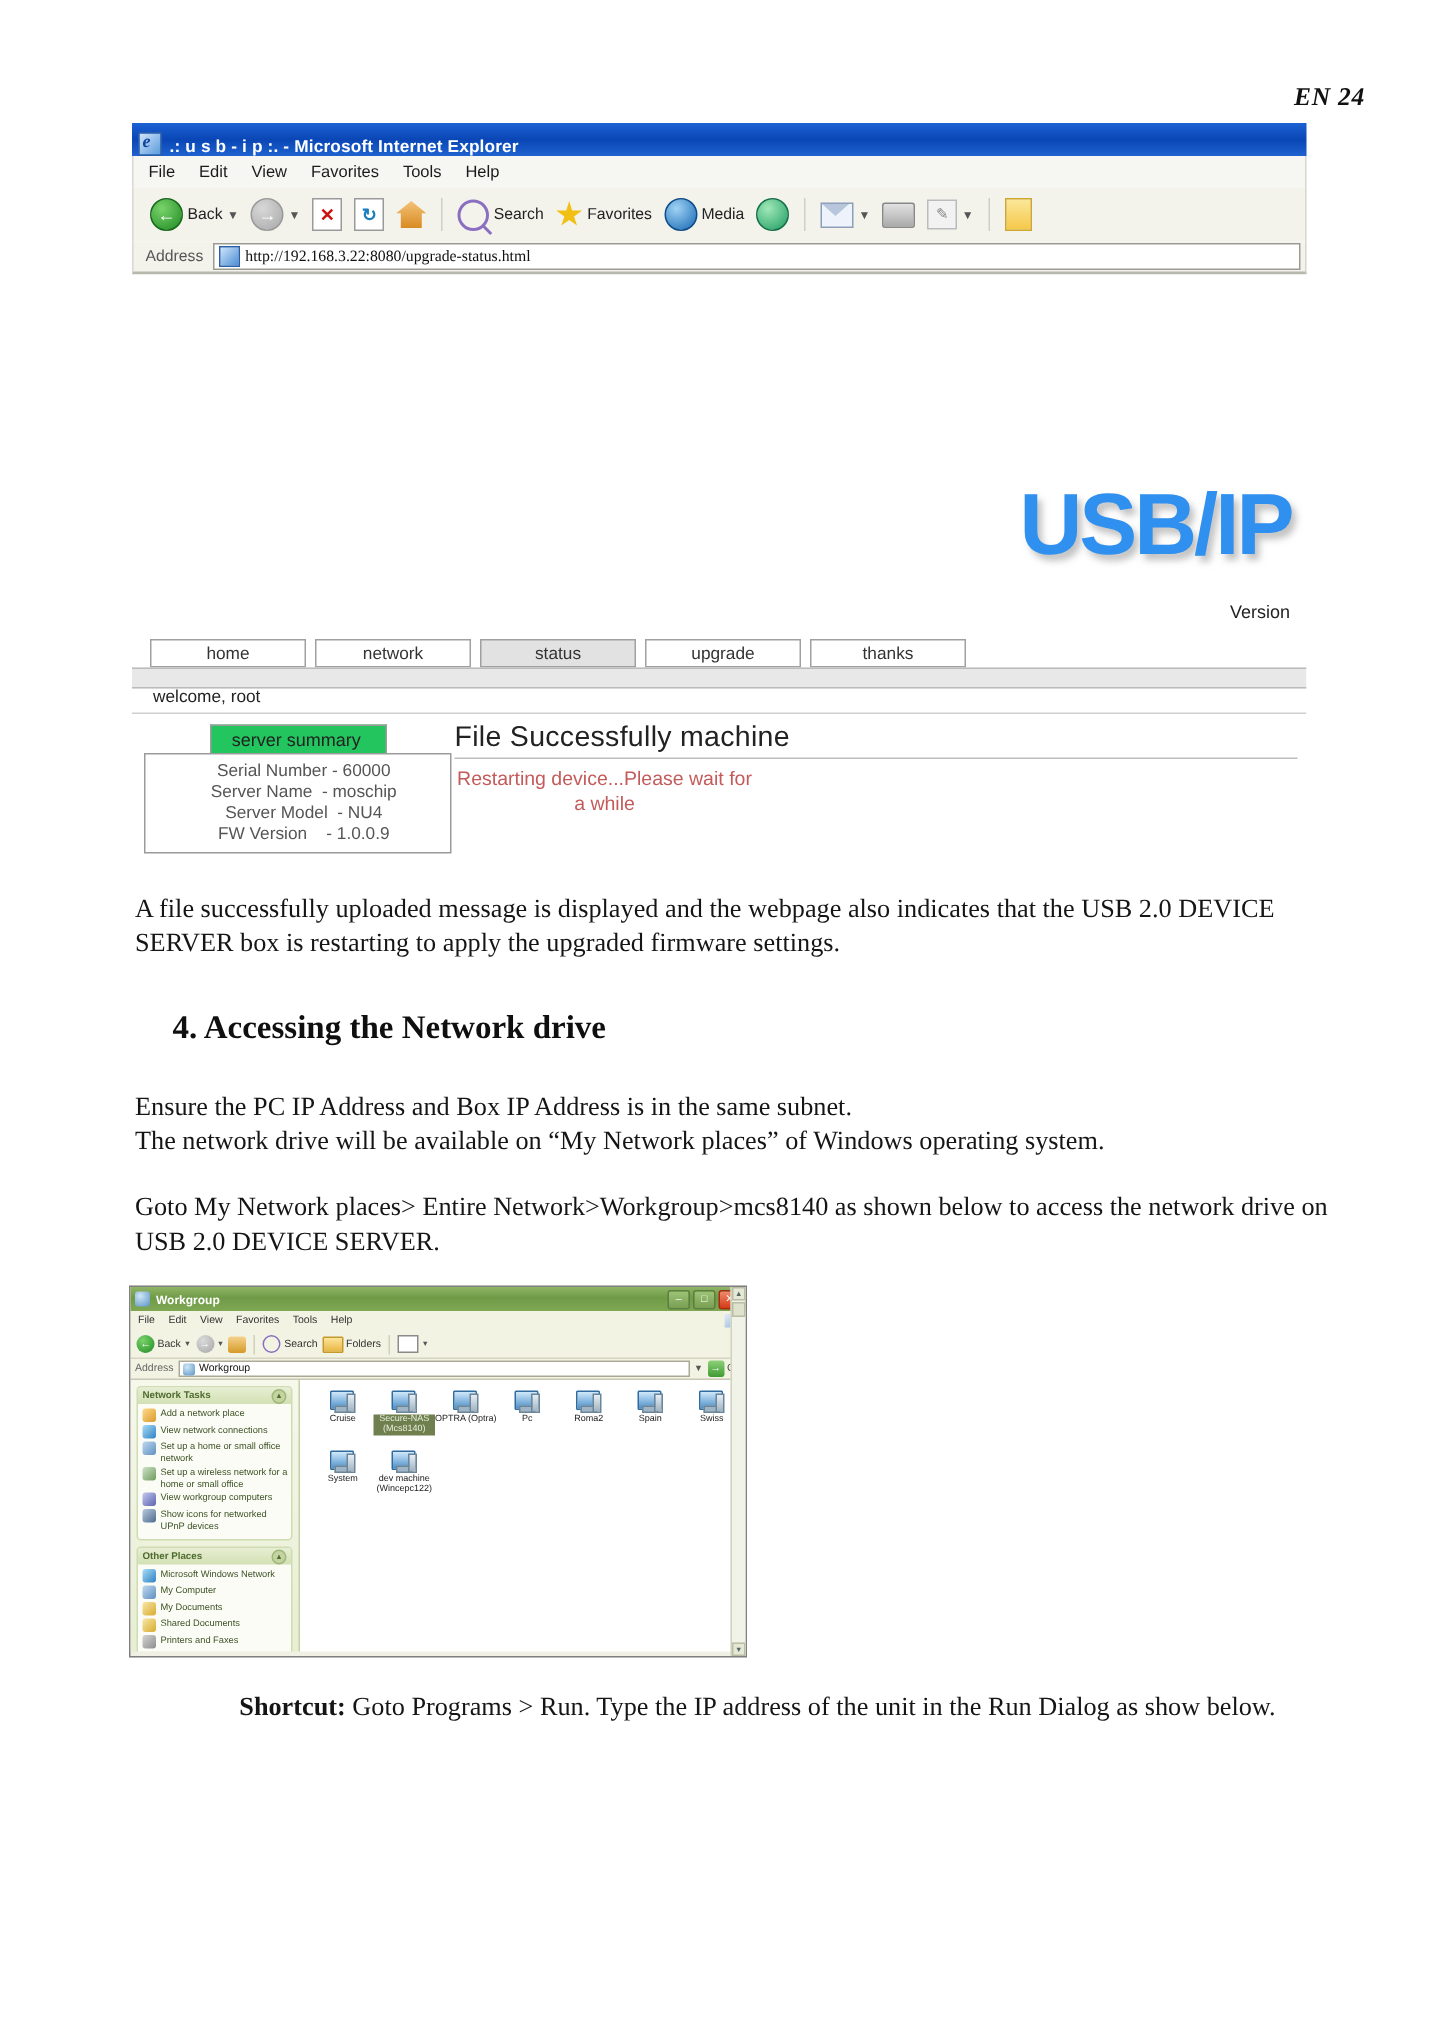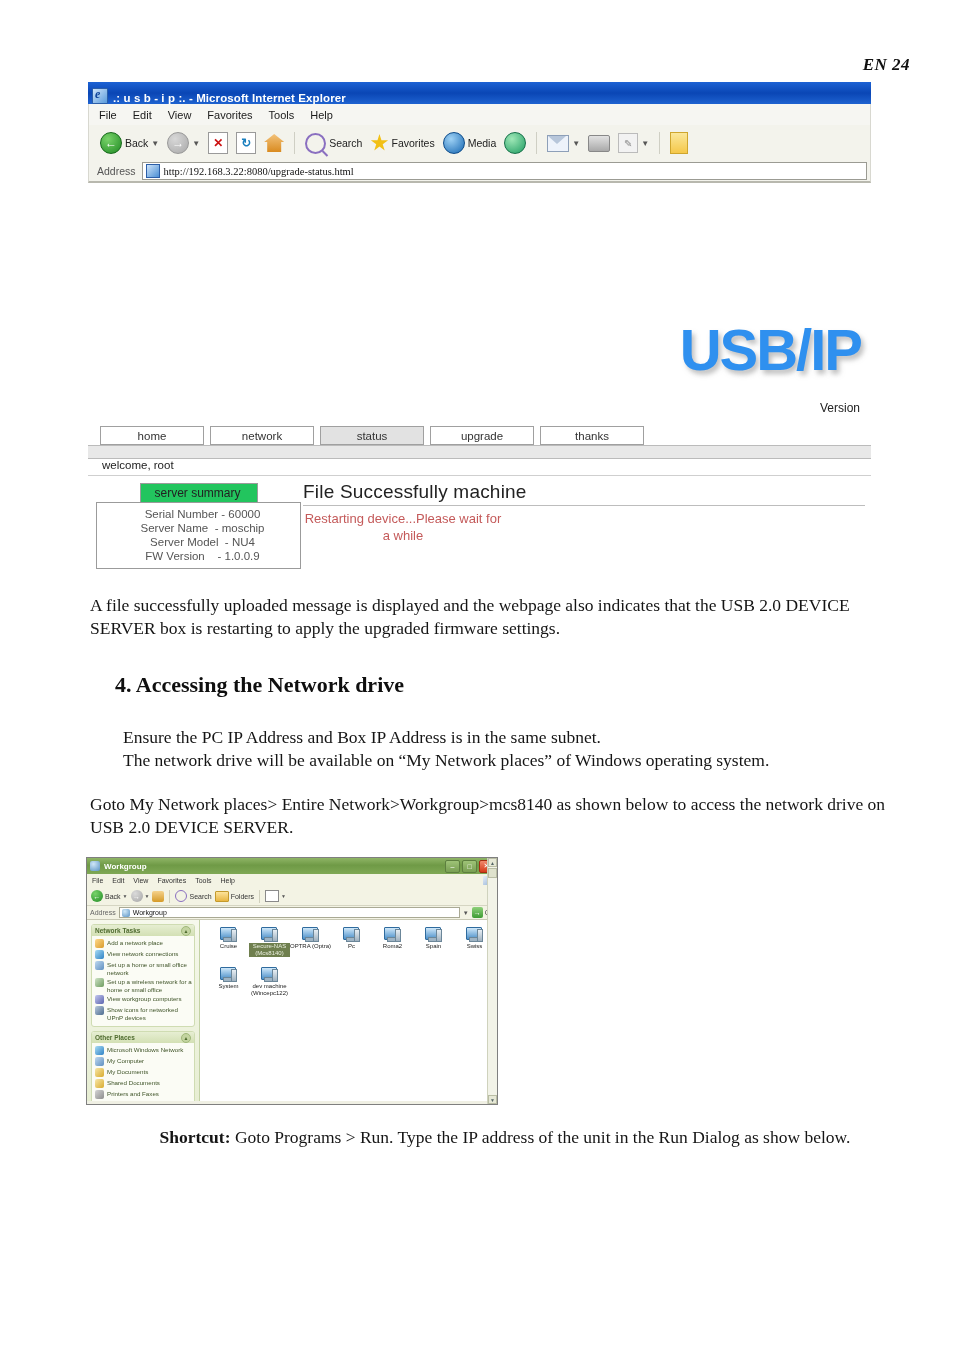--- a/index.html
+++ b/index.html
@@ -577,21 +577,21 @@
     </div>
 
     <div class="status-title">File Successfully machine</div>
     <div class="status-rule"></div>
     <div class="status-msg">Restarting device...Please wait for a while</div>
   </div>
 </div>
 
 <div class="doc-text p1">A file successfully uploaded message is displayed and the webpage also indicates that the USB 2.0 DEVICE SERVER box is restarting to apply the upgraded firmware settings.</div>
 <div class="h4">4. Accessing the Network drive</div>
-<div class="doc-text p2" style="white-space:pre-line;margin-left:33px;">Ensure the PC IP Address and Box IP Address is in the same subnet.
+<div class="doc-text p2" style="white-space:pre-line;">Ensure the PC IP Address and Box IP Address is in the same subnet.
 The network drive will be available on “My Network places” of Windows operating system.</div>
 <div class="doc-text p3">Goto My Network places&gt; Entire Network&gt;Workgroup&gt;mcs8140 as shown below to access the network drive on USB 2.0 DEVICE SERVER.</div>
 
 <div class="exp-window">
 
   <div class="exp-title">
     <div class="exp-title-ico"></div>
     <div class="exp-title-txt">Workgroup</div>
     <div class="win-btns">
       <div class="win-btn">–</div>

